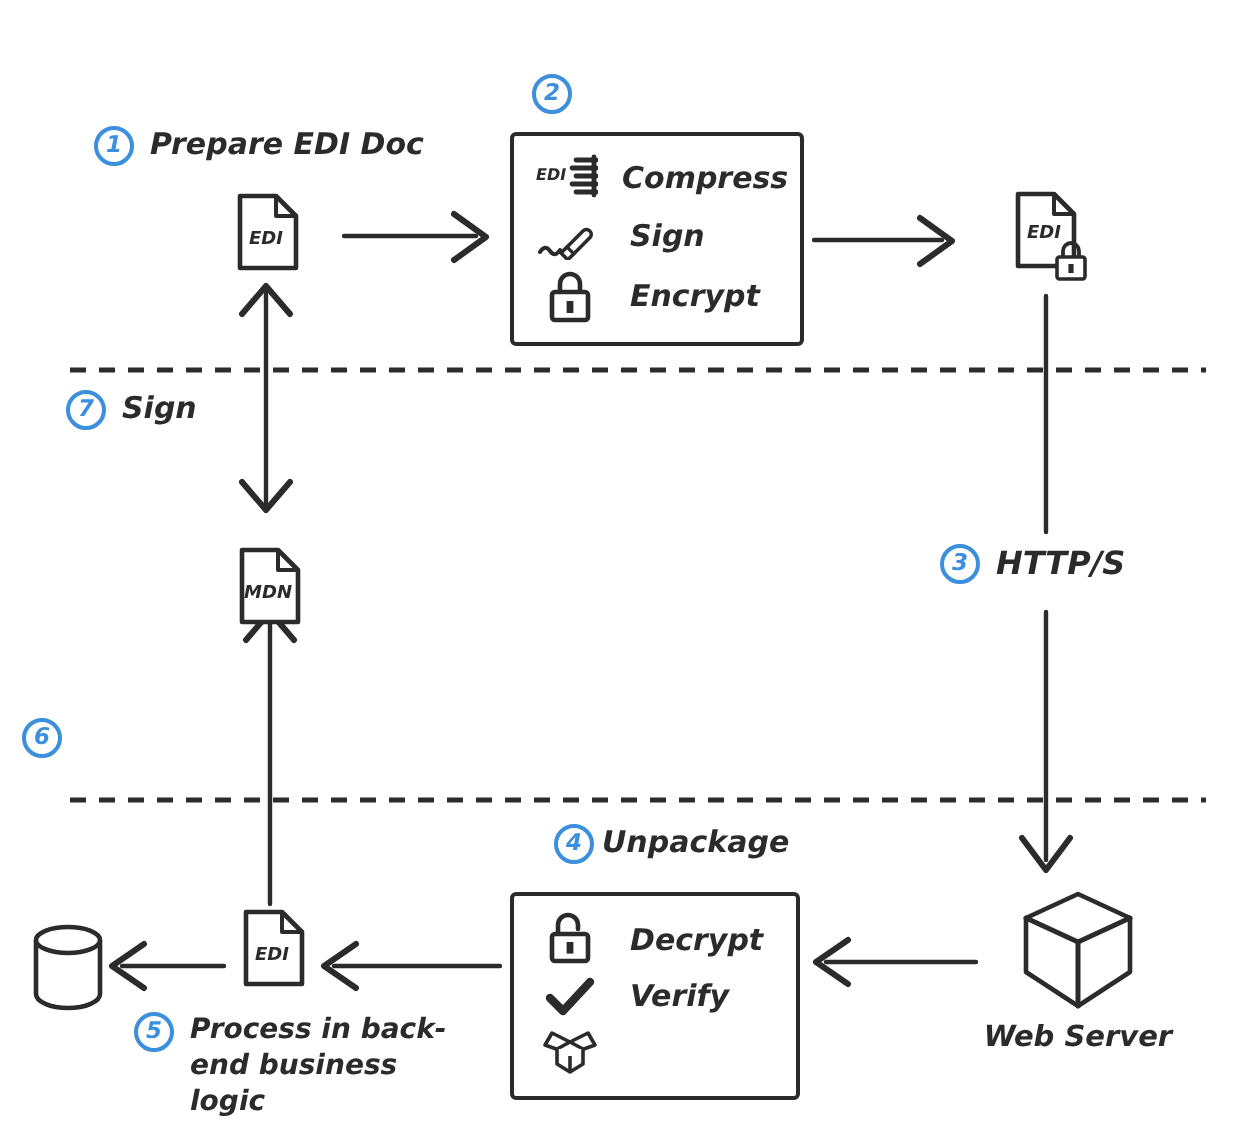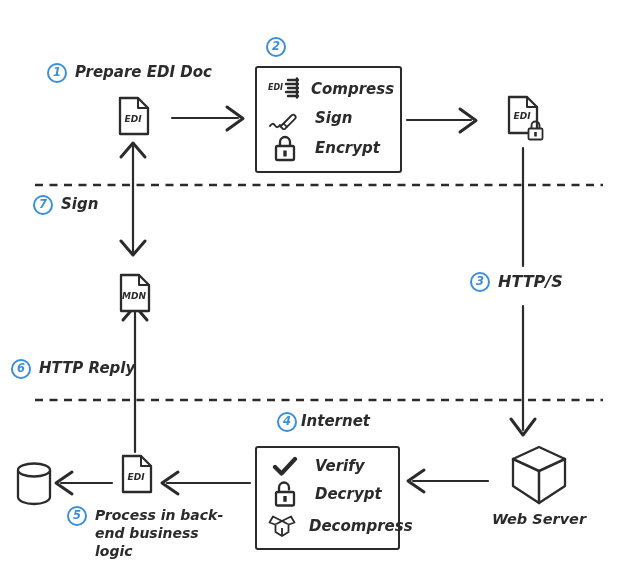--- a/index.html
+++ b/index.html
@@ -175,60 +175,58 @@
   </div>
 
 
   <div class="step-label" style="left:470px;top:272px;">
     <span class="num">3</span>
     <span class="txt" style="font-size:16px;">HTTP/S</span>
   </div>
 
   <div class="step-label" style="left:11px;top:359px;">
     <span class="num">6</span>
-    <span class="txt">HTTP Reply</span>
   </div>
 
   <div class="step-label" style="left:277px;top:412px;gap:4px;">
     <span class="num">4</span>
-    <span class="txt">Internet</span>
+    <span class="txt">Unpackage</span>
   </div>
 
   <div class="hand-box" style="left:255px;top:446px;width:145px;height:104px;">
-    <div class="box-row">
-      <span class="row-icon">
-        <svg width="26" height="20" viewBox="0 0 26 20">
-          <path class="inkstroke" stroke="var(--ink)" stroke-width="4.2" d="M3 11 L9.5 17.5 L23 3"></path>
-        </svg>
-      </span>
-      <span class="row-label">Verify</span>
-    </div>
     <div class="box-row">
       <span class="row-icon">
         <svg width="26" height="27" viewBox="0 0 26 27">
           <path class="inkstroke" stroke-width="2.3" d="M7 11 V6.5 a5 5 0 0 1 10 0 V8.5"></path>
           <rect class="shape" x="4" y="11" width="18" height="13.5" rx="1.5"></rect>
           <rect class="inkfill" x="11.3" y="15" width="3.4" height="5.8"></rect>
         </svg>
       </span>
       <span class="row-label">Decrypt</span>
+    </div>
+    <div class="box-row">
+      <span class="row-icon">
+        <svg width="26" height="20" viewBox="0 0 26 20">
+          <path class="inkstroke" stroke="var(--ink)" stroke-width="4.2" d="M3 11 L9.5 17.5 L23 3"></path>
+        </svg>
+      </span>
+      <span class="row-label">Verify</span>
     </div>
     <div class="box-row">
       <span class="row-icon">
         <svg width="30" height="28" viewBox="0 0 30 28">
           <g class="shape-thin" stroke-width="1.6">
             <polygon points="15,9 6,4.5 2.5,10.5 9.5,13"></polygon>
             <polygon points="15,9 24,4.5 27.5,10.5 20.5,13"></polygon>
             <polygon points="15,9 21.5,12.5 15,16 8.5,12.5"></polygon>
             <path d="M8.5 12.5 V20 L15 24 L21.5 20 V12.5"></path>
             <path d="M15 16 V24"></path>
           </g>
         </svg>
       </span>
-      <span class="row-label">Decompress</span>
     </div>
   </div>
 
   <div class="server">
     <svg class="server-cube" width="58" height="62" viewBox="0 0 58 62">
       <polygon class="shape" stroke-width="2.5" points="29,2 55,14 55,41 29,58 3,41 3,14"></polygon>
       <path class="inkstroke" stroke-width="2.5" d="M3 14 L29 26 L55 14"></path>
       <path class="inkstroke" stroke-width="2.5" d="M29 26 V58"></path>
     </svg>
     <div class="server-label">Web Server</div>

